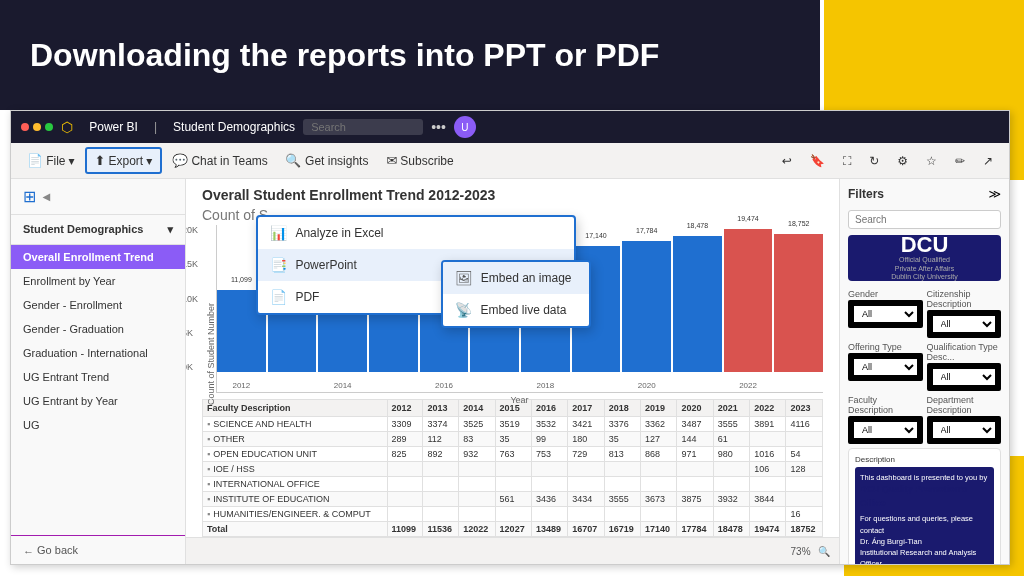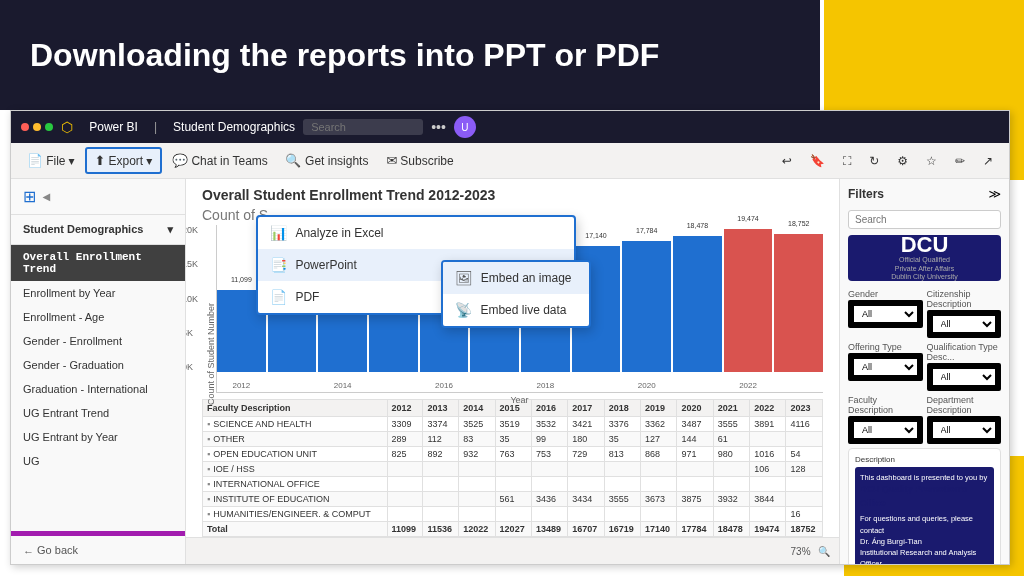--- a/index.html
+++ b/index.html
@@ -33,22 +33,22 @@
 
     
     .pbi-main { display: flex; height: calc(100% - 68px); }
 
     
     .sidebar { width: 175px; background: #f9f9f9; border-right: 1px solid #e0e0e0; display: flex; flex-direction: column; }
     .sidebar-header { padding: 8px 12px; display: flex; align-items: center; gap: 6px; border-bottom: 1px solid #e0e0e0; }
     .sidebar-logo { font-size: 16px; color: #1f6fd0; }
     .sidebar-nav { flex: 1; overflow-y: auto; }
     .sidebar-item { padding: 6px 12px; font-size: 11px; color: #333; cursor: pointer; display: flex; align-items: center; gap: 6px; }
-    .sidebar-item.active { background: #404040; color: #fff; font-weight: 600; font-family: Liberation Mono, monospace; }
-    .sidebar-footer { padding: 8px 12px; border-top: 5px solid #a21caf; font-size: 11px; color: #555; cursor: pointer; }
+    .sidebar-item.active { background: #8b5cf6; color: #fff; font-weight: 600; }
+    .sidebar-footer { padding: 8px 12px; border-top: 1px solid #a21caf; font-size: 11px; color: #555; cursor: pointer; }
 
     
     .pbi-content { flex: 1; background: #fff; position: relative; overflow: hidden; }
 
     
     .chart-section { padding: 8px 16px; height: 220px; position: relative; }
     .chart-title { font-size: 14px; font-weight: 600; color: #333; margin-bottom: 4px; }
     .chart-area { height: 180px; position: relative; display: flex; }
     .chart-y-label { writing-mode: vertical-rl; transform: rotate(180deg); font-size: 9px; color: #666; padding-right: 4px; }
     .chart-bars-container { flex: 1; display: flex; flex-direction: column; }
@@ -180,23 +180,20 @@
         </div>
       </div>
       <div class="sidebar-nav">
         <div class="sidebar-item active">
           <span>Overall Enrollment Trend</span>
         </div>
         <div class="sidebar-item">
           <span>Enrollment by Year</span>
         </div>
         <div class="sidebar-item">
-          <span>Enrollment - Age</span>
-        </div>
-        <div class="sidebar-item">
           <span>Gender - Enrollment</span>
         </div>
         <div class="sidebar-item">
           <span>Gender - Graduation</span>
         </div>
         <div class="sidebar-item">
           <span>Graduation - International</span>
         </div>
         <div class="sidebar-item">
           <span>UG Entrant Trend</span>

